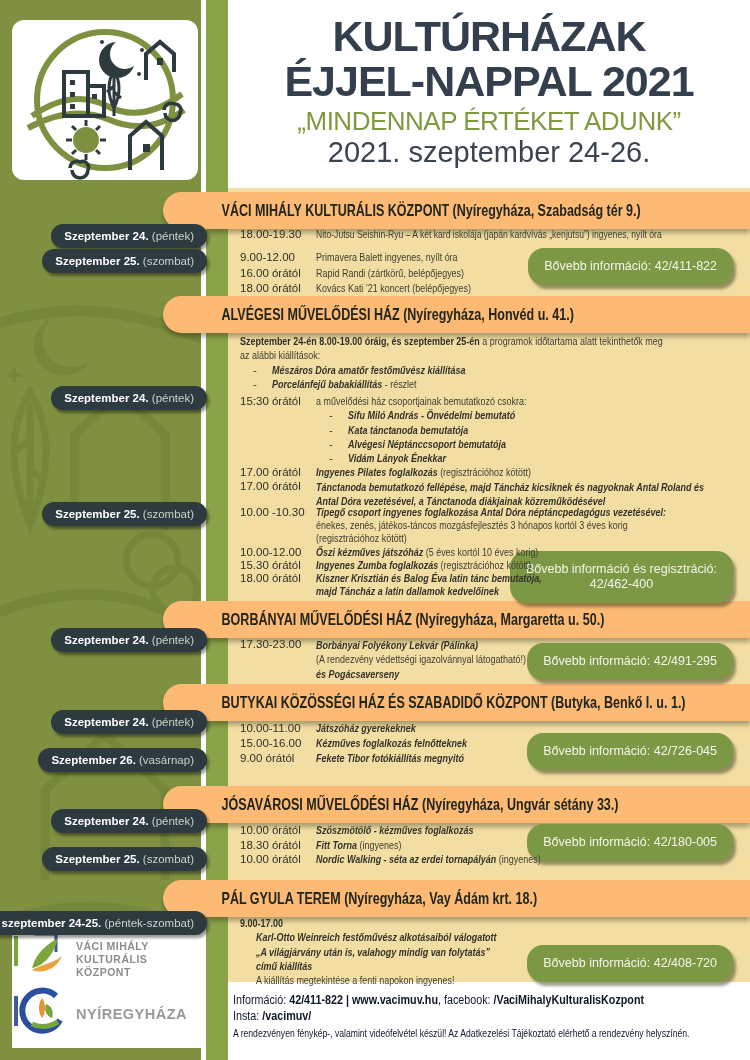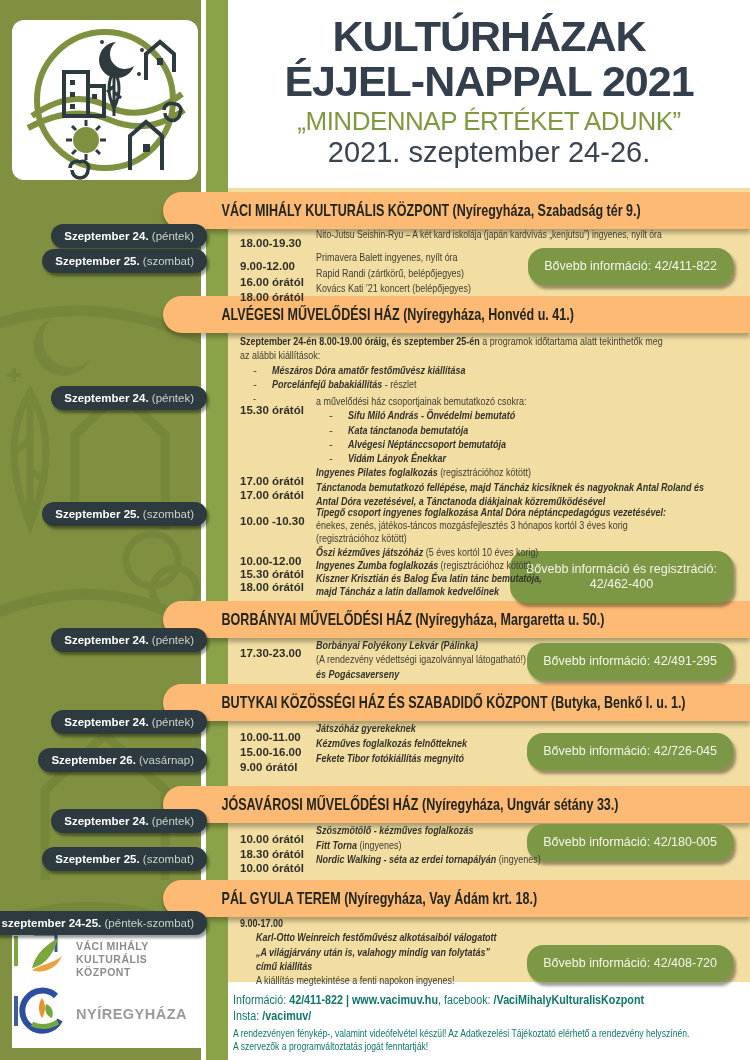--- a/index.html
+++ b/index.html
@@ -40,32 +40,32 @@
   
   .ipill{position:absolute;right:17px;background:#7d9845;color:#f4f6ea;border-radius:16px;
        padding:11px 16px;font-size:12.5px;line-height:15px;text-align:center;white-space:nowrap;
        box-shadow:3px 4px 3px rgba(40,45,15,.45);}
 
   
   .grp{position:absolute;left:240px;width:502px;color:#3d3d33;font-size:11.5px;}
   .line{line-height:15.5px;height:15.5px;}
   .cl{display:inline-block;white-space:nowrap;transform:scaleX(.78);transform-origin:left center;}
   .row{position:relative;padding-left:76px;}
-  .row .time{position:absolute;left:0;top:0;font-weight:700;color:#2f2f27;margin-top:9px;}
+  .row .time{position:absolute;left:0;top:0;font-weight:400;color:#2f2f27;}
   .n{font-weight:700;font-style:italic;color:#32322a;}
   .b{font-weight:700;color:#2f2f27;}
   .bul{position:relative;padding-left:32px;}
   .bul::before{content:"-";position:absolute;left:13px;color:#3d3d33;}
   .lh14 .line{line-height:14.3px;height:14.3px;}
   .lh13 .line{line-height:13.2px;height:13.2px;}
   .lh15 .line{line-height:15px;height:15px;}
   .ind{padding-left:16px;}
 
   
-  .footer{position:absolute;left:233px;top:992px;width:512px;color:#0f766e;}
+  .footer{position:absolute;left:233px;top:992px;width:512px;color:#0f172a;}
   .f1{font-size:12.5px;line-height:16px;}
   .fsc{display:inline-block;white-space:nowrap;transform:scaleX(.86);transform-origin:left center;}
   .fsc3{display:inline-block;white-space:nowrap;transform:scaleX(.82);transform-origin:left center;}
   .fb{font-weight:700;}
   .f3{font-size:10.5px;line-height:13px;}
   .flogo{position:absolute;left:12px;top:926px;width:193px;height:122px;background:#fff;}
   .lrow{position:relative;height:58px;}
   .ltxt1{position:absolute;left:64px;top:14px;font-size:10.5px;line-height:13px;font-weight:700;
          color:#8c8c8c;letter-spacing:.5px;}
   .ltxt2{position:absolute;left:64px;top:22px;font-size:14.5px;font-weight:700;color:#9a9a9a;letter-spacing:.5px;}
@@ -271,16 +271,15 @@
     <div class="line ind"><span class="cl n">Karl-Otto Weinreich festőművész alkotásaiból válogatott</span></div>
     <div class="line ind"><span class="cl n">„A világjárvány után is, valahogy mindig van folytatás”</span></div>
     <div class="line ind"><span class="cl n">című kiállítás</span></div>
     <div class="line ind"><span class="cl">A kiállítás megtekintése a fenti napokon ingyenes!</span></div>
   </div>
 
   <div class="footer">
     <div class="f1"><span class="fsc"><span>Információ: </span><span class="fb">42/411-822</span><span class="fb"> | </span><span class="fb">www.vacimuv.hu</span><span>, facebook: </span><span class="fb">/VaciMihalyKulturalisKozpont</span></span></div>
     <div class="f1"><span class="fsc"><span>Insta: </span><span class="fb">/vacimuv/</span></span></div>
     <div class="f3" style="margin-top:3px"><span class="fsc3">A rendezvényen fénykép-, valamint videófelvétel készül! Az Adatkezelési Tájékoztató elérhető a rendezvény helyszínén.</span></div>
-    <div class="f3"><span class="fsc3">A szervezők a programváltoztatás jogát fenntartják!</span></div>
   </div>
 
 </div>
 
 </body></html>

